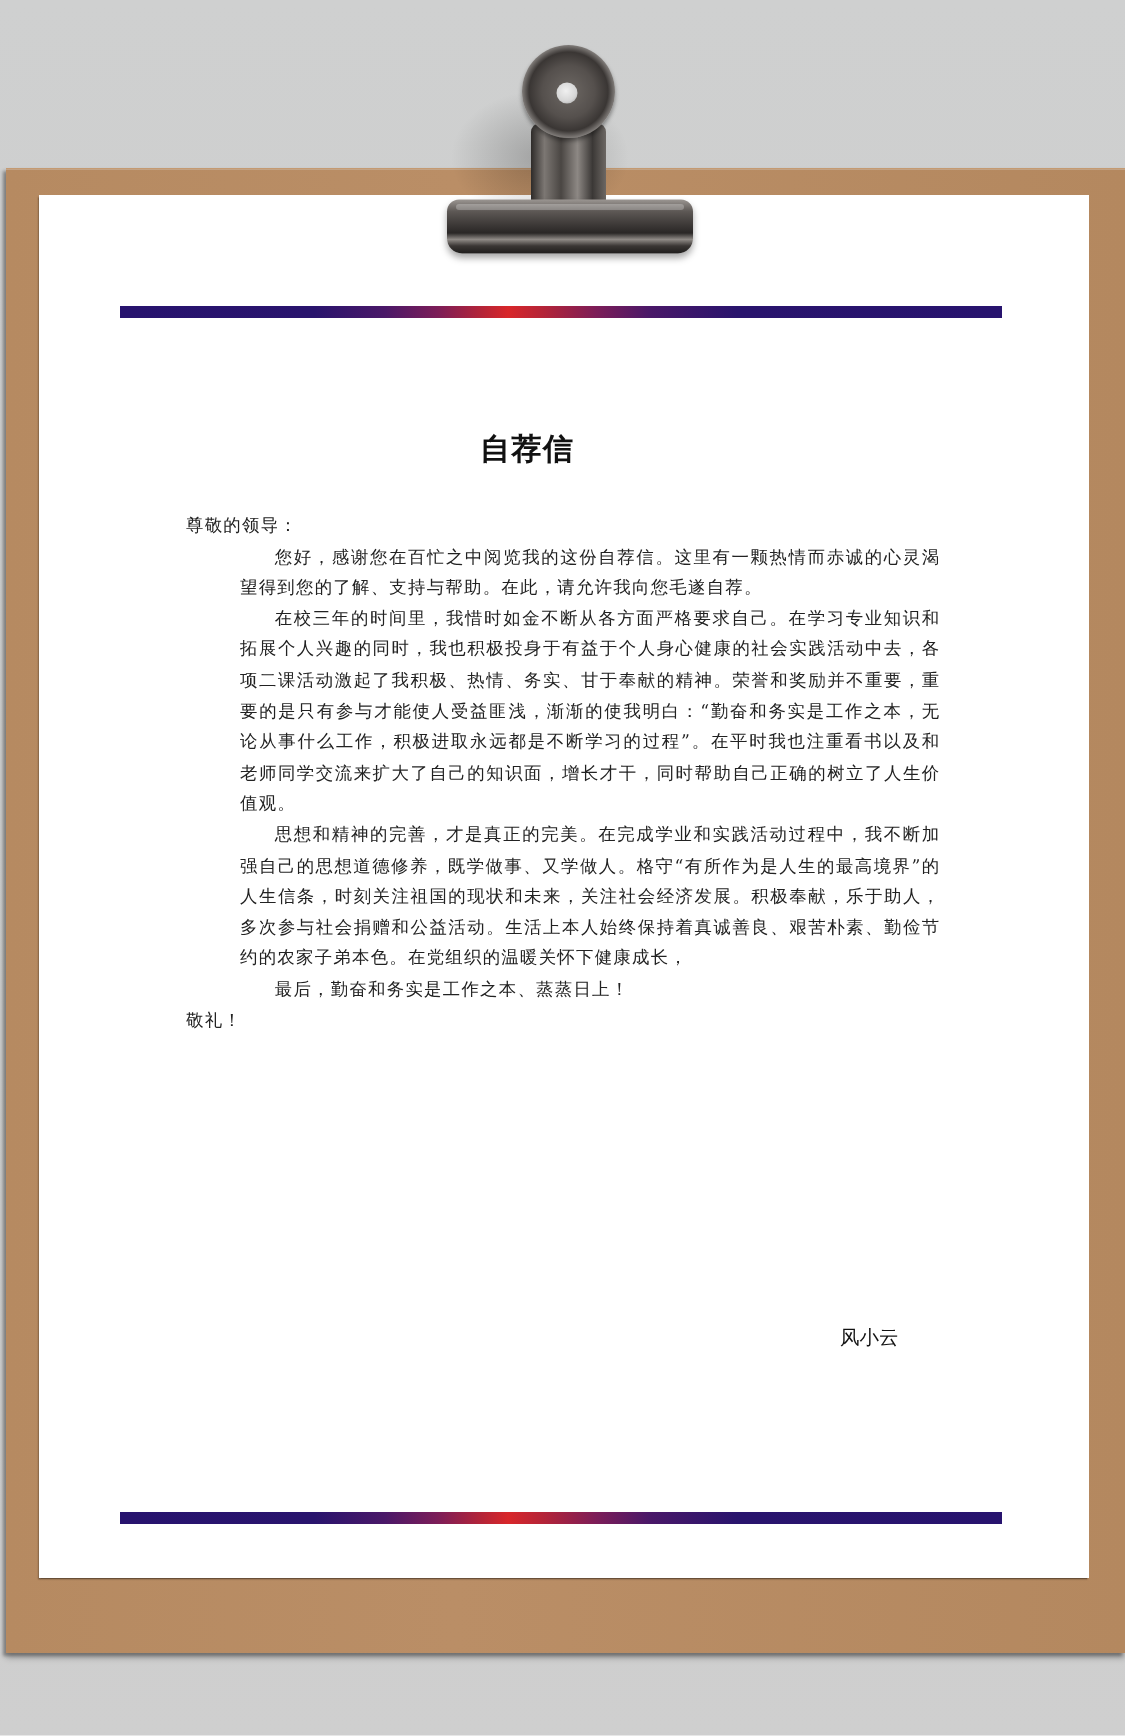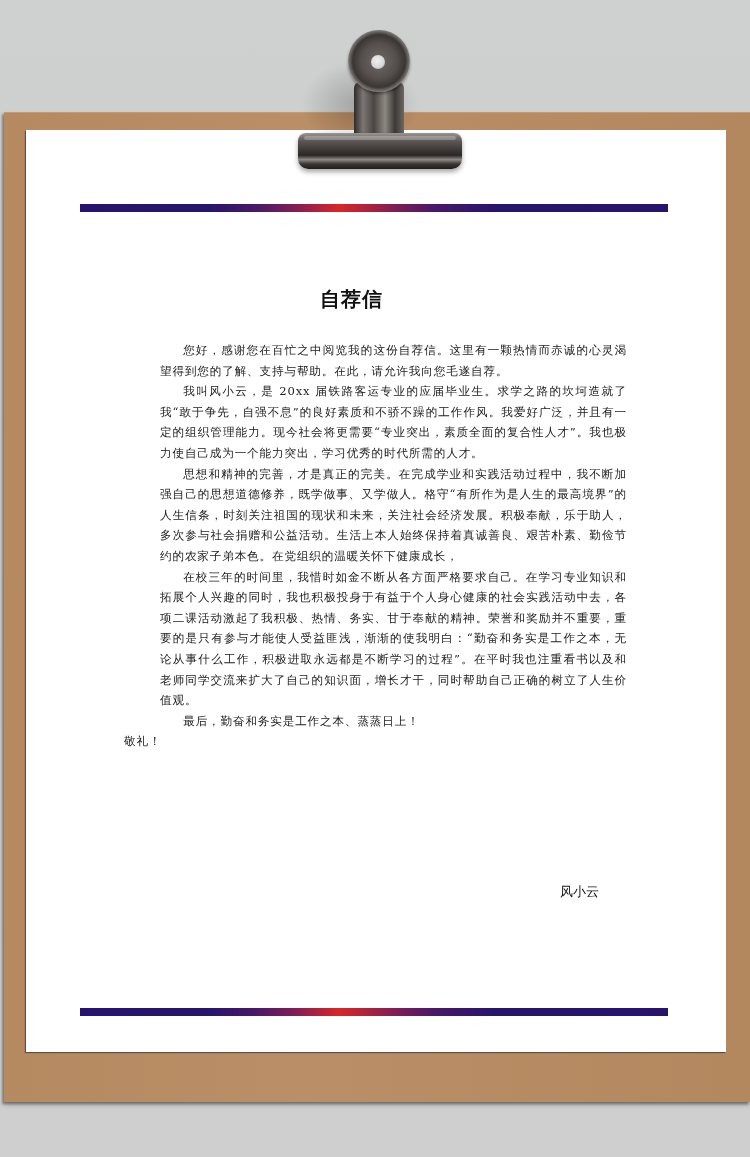--- a/index.html
+++ b/index.html
@@ -123,23 +123,23 @@
 <div class="clip-stem"></div>
 <div class="clip-ring"></div>
 <div class="clip-hole"></div>
 <div class="clip-base"></div>
 
 <div class="bar top"></div>
 
 <h1 class="title">自荐信</h1>
 
 <div class="letter">
+  <p>尊敬的领导：</p>
   <p class="indent">您好，感谢您在百忙之中阅览我的这份自荐信。这里有一颗热情而赤诚的心灵渴望得到您的了解、支持与帮助。在此，请允许我向您毛遂自荐。</p>
-  <p class="indent">我叫风小云，是 20xx 届铁路客运专业的应届毕业生。求学之路的坎坷造就了我“敢于争先，自强不息”的良好素质和不骄不躁的工作作风。我爱好广泛，并且有一定的组织管理能力。现今社会将更需要“专业突出，素质全面的复合性人才”。我也极力使自己成为一个能力突出，学习优秀的时代所需的人才。</p>
+  <p class="indent">在校三年的时间里，我惜时如金不断从各方面严格要求自己。在学习专业知识和拓展个人兴趣的同时，我也积极投身于有益于个人身心健康的社会实践活动中去，各项二课活动激起了我积极、热情、务实、甘于奉献的精神。荣誉和奖励并不重要，重要的是只有参与才能使人受益匪浅，渐渐的使我明白：“勤奋和务实是工作之本，无论从事什么工作，积极进取永远都是不断学习的过程”。在平时我也注重看书以及和老师同学交流来扩大了自己的知识面，增长才干，同时帮助自己正确的树立了人生价值观。</p>
   <p class="indent">思想和精神的完善，才是真正的完美。在完成学业和实践活动过程中，我不断加强自己的思想道德修养，既学做事、又学做人。格守“有所作为是人生的最高境界”的人生信条，时刻关注祖国的现状和未来，关注社会经济发展。积极奉献，乐于助人，多次参与社会捐赠和公益活动。生活上本人始终保持着真诚善良、艰苦朴素、勤俭节约的农家子弟本色。在党组织的温暖关怀下健康成长，</p>
-  <p class="indent">在校三年的时间里，我惜时如金不断从各方面严格要求自己。在学习专业知识和拓展个人兴趣的同时，我也积极投身于有益于个人身心健康的社会实践活动中去，各项二课活动激起了我积极、热情、务实、甘于奉献的精神。荣誉和奖励并不重要，重要的是只有参与才能使人受益匪浅，渐渐的使我明白：“勤奋和务实是工作之本，无论从事什么工作，积极进取永远都是不断学习的过程”。在平时我也注重看书以及和老师同学交流来扩大了自己的知识面，增长才干，同时帮助自己正确的树立了人生价值观。</p>
   <p class="indent">最后，勤奋和务实是工作之本、蒸蒸日上！</p>
   <p>敬礼！</p>
 </div>
 
 <div class="signature">风小云</div>
 
 <div class="bar bottom"></div>
 
 </body></html>

